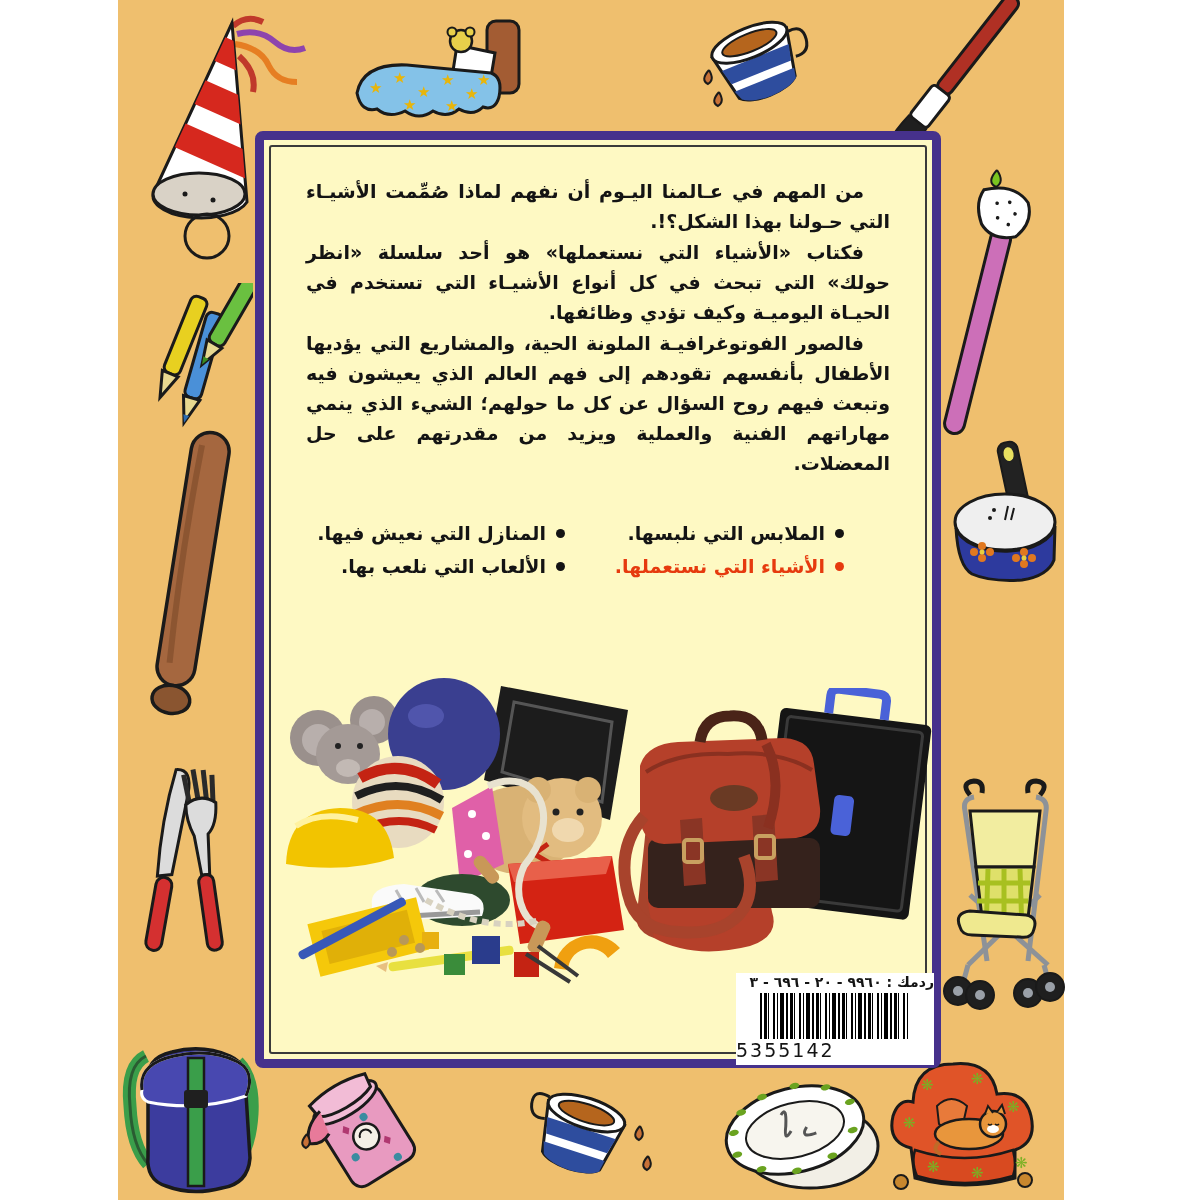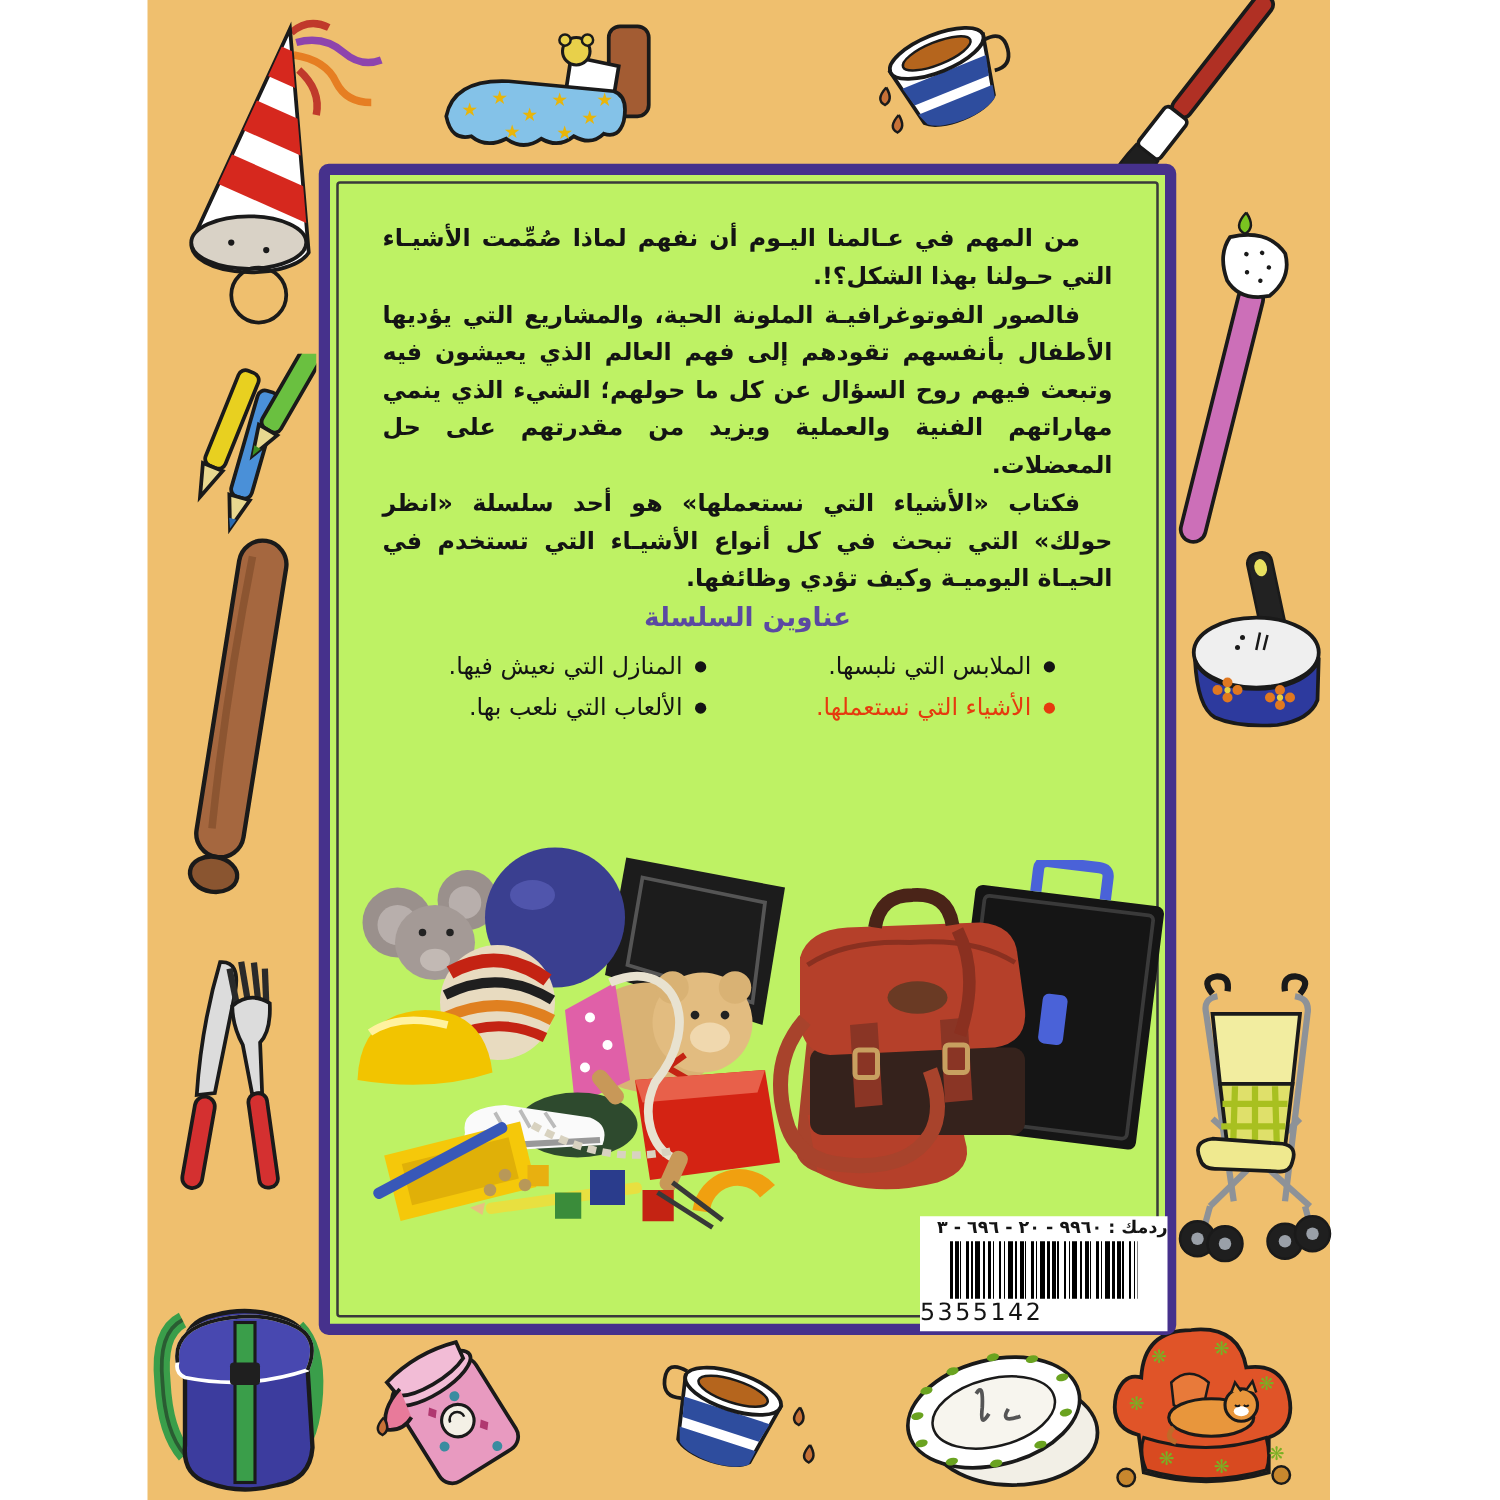--- a/index.html
+++ b/index.html
@@ -8,21 +8,21 @@
     background:#ffffff;
     font-family:"DejaVu Sans",sans-serif;
   }
   .cover{
     position:absolute;left:118px;top:0;width:946px;height:1200px;
     background:#efbf6e;
   }
   .illus{position:absolute;}
   .panel{
     position:absolute;left:255px;top:131px;width:686px;height:937px;
-    box-sizing:border-box;background:#bef264;
+    box-sizing:border-box;background:#fef9c3;
     border:9px solid #46318c;border-radius:8px;padding-left:44px;
   }
   .panel-keyline{
     position:absolute;inset:5px;border:2px solid #3a3a3a;border-radius:3px;
     pointer-events:none;
   }
   .intro{
     position:absolute;top:36px;right:42px;left:42px;
     direction:rtl;text-align:justify;
     font-size:19px;font-weight:bold;color:#141414;line-height:30px;
@@ -32,21 +32,21 @@
     position:absolute;top:342px;left:0;right:0;text-align:center;
     direction:rtl;font-size:21px;font-weight:bold;color:#5b49a2;
   }
   .series-list{
     position:absolute;top:380px;right:88px;left:52px;
     display:grid;grid-template-columns:1fr 1fr;direction:rtl;
     row-gap:7px;column-gap:30px;
   }
   .series-item{
     display:flex;align-items:center;gap:10px;direction:rtl;
-    font-size:19px;font-weight:normal;color:#141414;line-height:26px;
+    font-size:19px;font-weight:bold;color:#141414;line-height:26px;
   }
   .series-item .bullet{
     width:9px;height:9px;border-radius:50%;background:#141414;flex:0 0 auto;
   }
   .series-item.highlight{color:#e63a0e;}
   .series-item.highlight .bullet{background:#e63a0e;}
   .photo{position:absolute;}
   .barcode-block{
     position:absolute;left:472px;top:833px;width:198px;height:92px;
     background:#ffffff;
@@ -372,25 +372,24 @@
         <path d="M85,80 L91,80 L88,88 Z" fill="#3a8c20"></path>
       </g>
     </svg>
   </div>
 
   <div class="panel" style="left:137px;">
     <div class="panel-keyline"></div>
 
     <div class="intro">
       <p>من المهم في عـالمنا اليـوم أن نفهم لماذا صُمِّمت الأشيـاء التي حـولنا بهذا الشكل؟!.</p>
+      <p>فكتاب «الأشياء التي نستعملها» هو أحد سلسلة «انظر حولك» التي تبحث في كل أنواع الأشيـاء التي تستخدم في الحيـاة اليوميـة وكيف تؤدي وظائفها.</p>
       <p>فالصور الفوتوغرافيـة الملونة الحية، والمشاريع التي يؤديها الأطفال بأنفسهم تقودهم إلى فهم العالم الذي يعيشون فيه وتبعث فيهم روح السؤال عن كل ما حولهم؛ الشيء الذي ينمي مهاراتهم الفنية والعملية ويزيد من مقدرتهم على حل المعضلات.</p>
-      <p>فكتاب «الأشياء التي نستعملها» هو أحد سلسلة «انظر حولك» التي تبحث في كل أنواع الأشيـاء التي تستخدم في الحيـاة اليوميـة وكيف تؤدي وظائفها.</p>
     </div>
 
-    <div class="series-heading">عناوين السلسلة</div>
 
     <div class="series-list">
       <div class="series-item">
         <span class="bullet"></span>
         <span>الملابس التي نلبسها.</span>
       </div>
       <div class="series-item">
         <span class="bullet"></span>
         <span>المنازل التي نعيش فيها.</span>
       </div>

